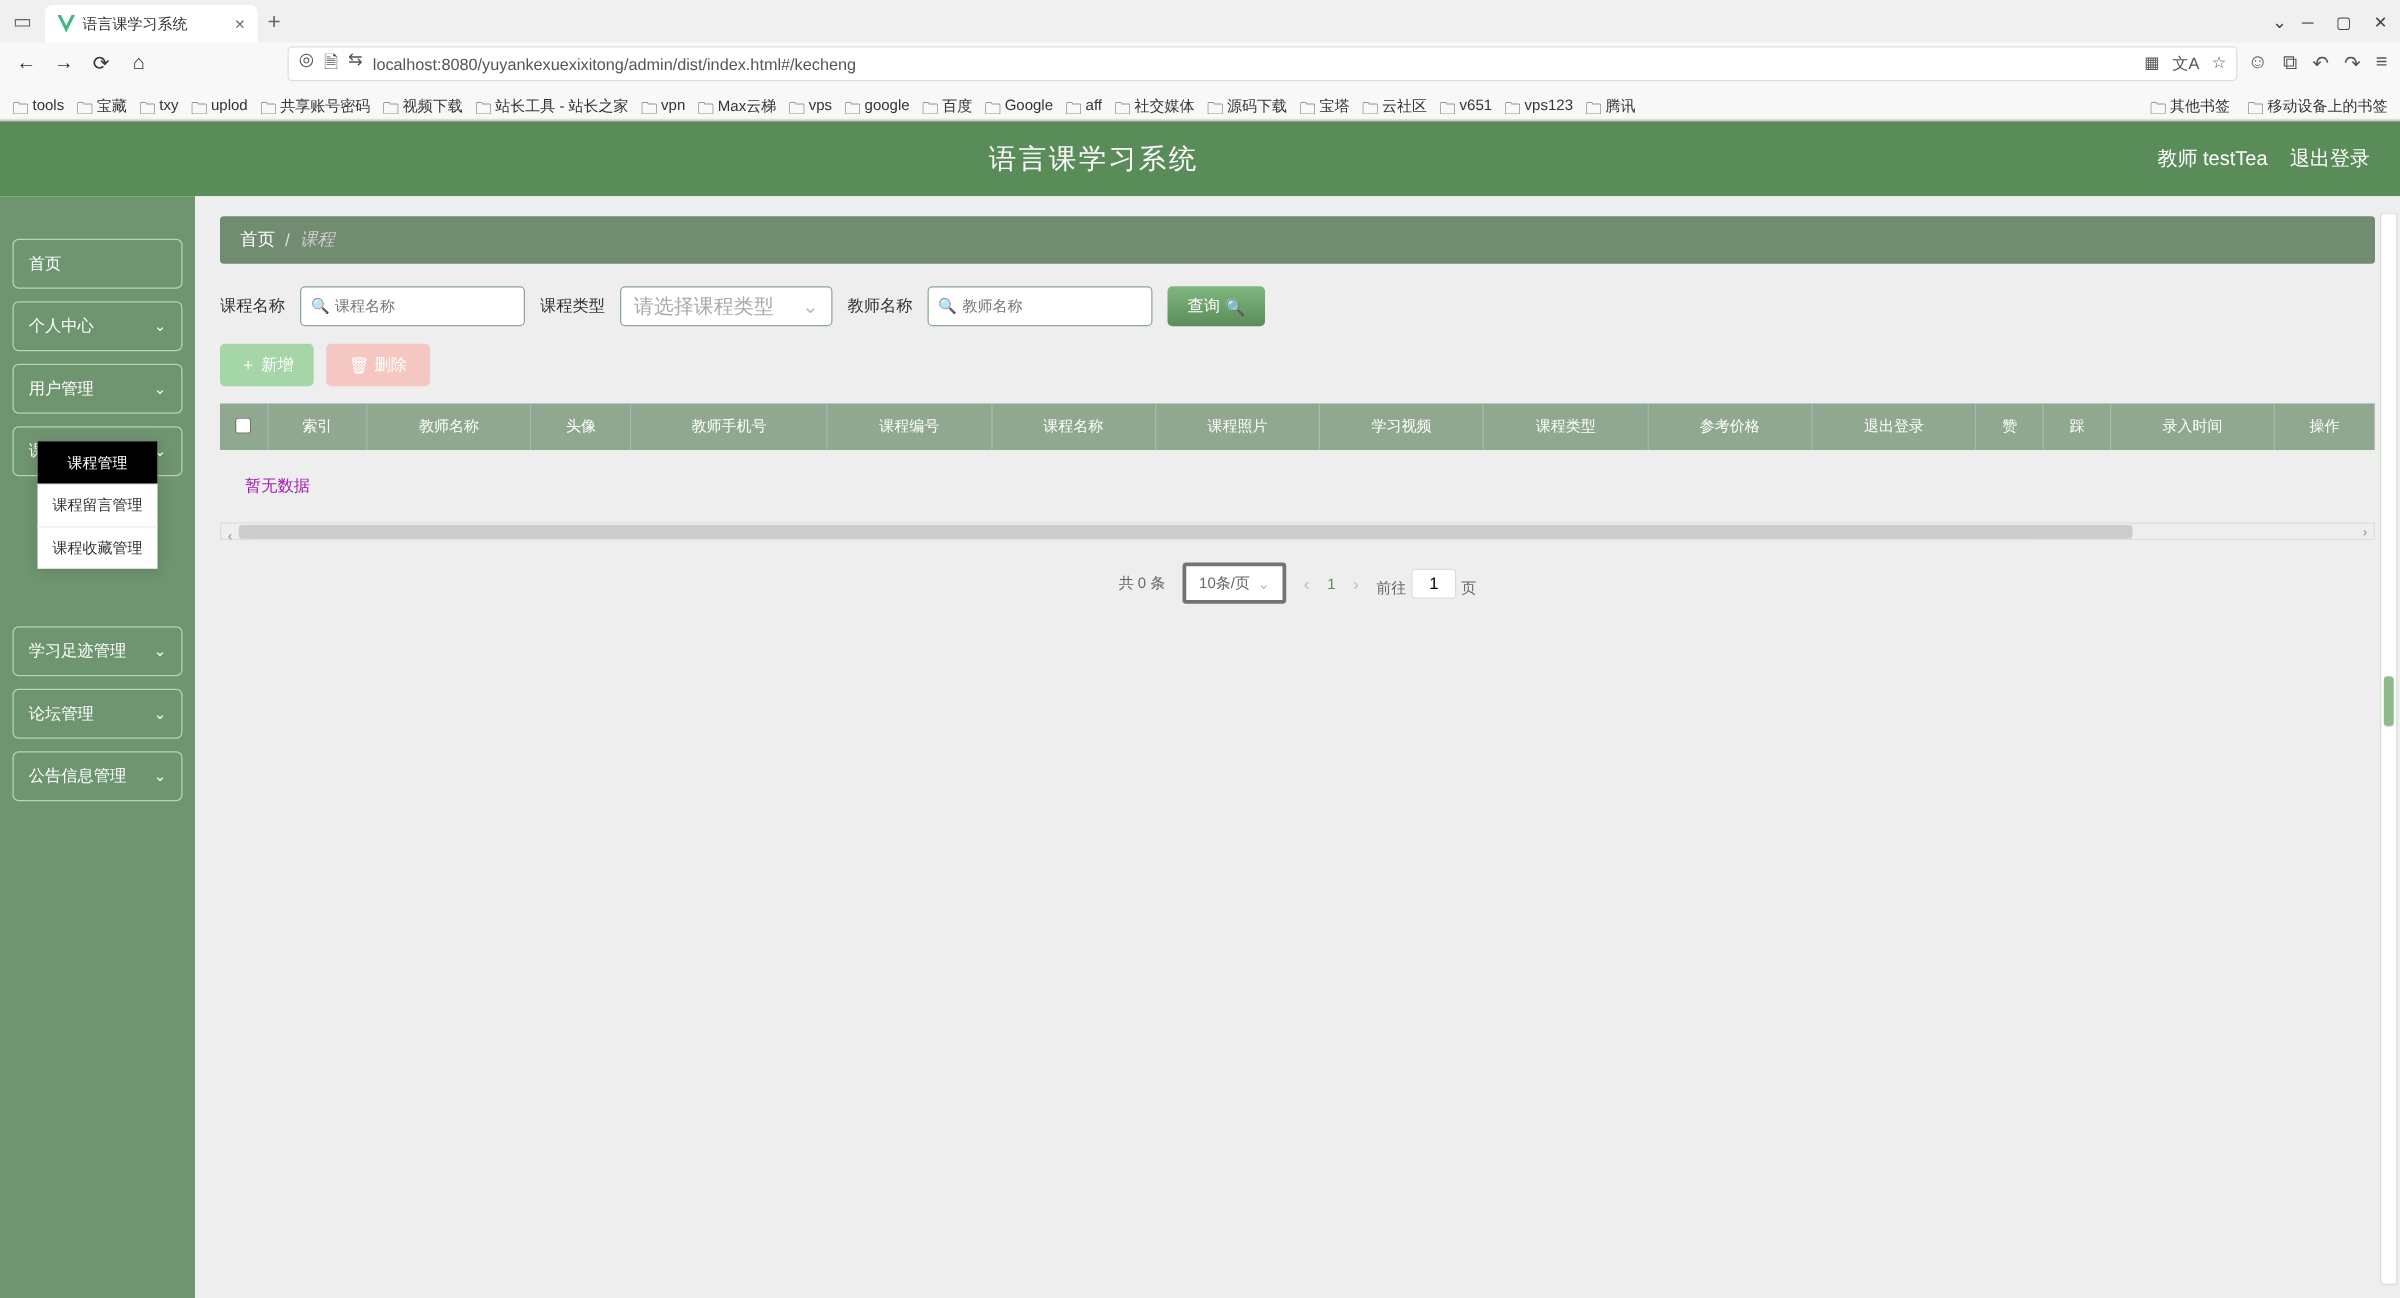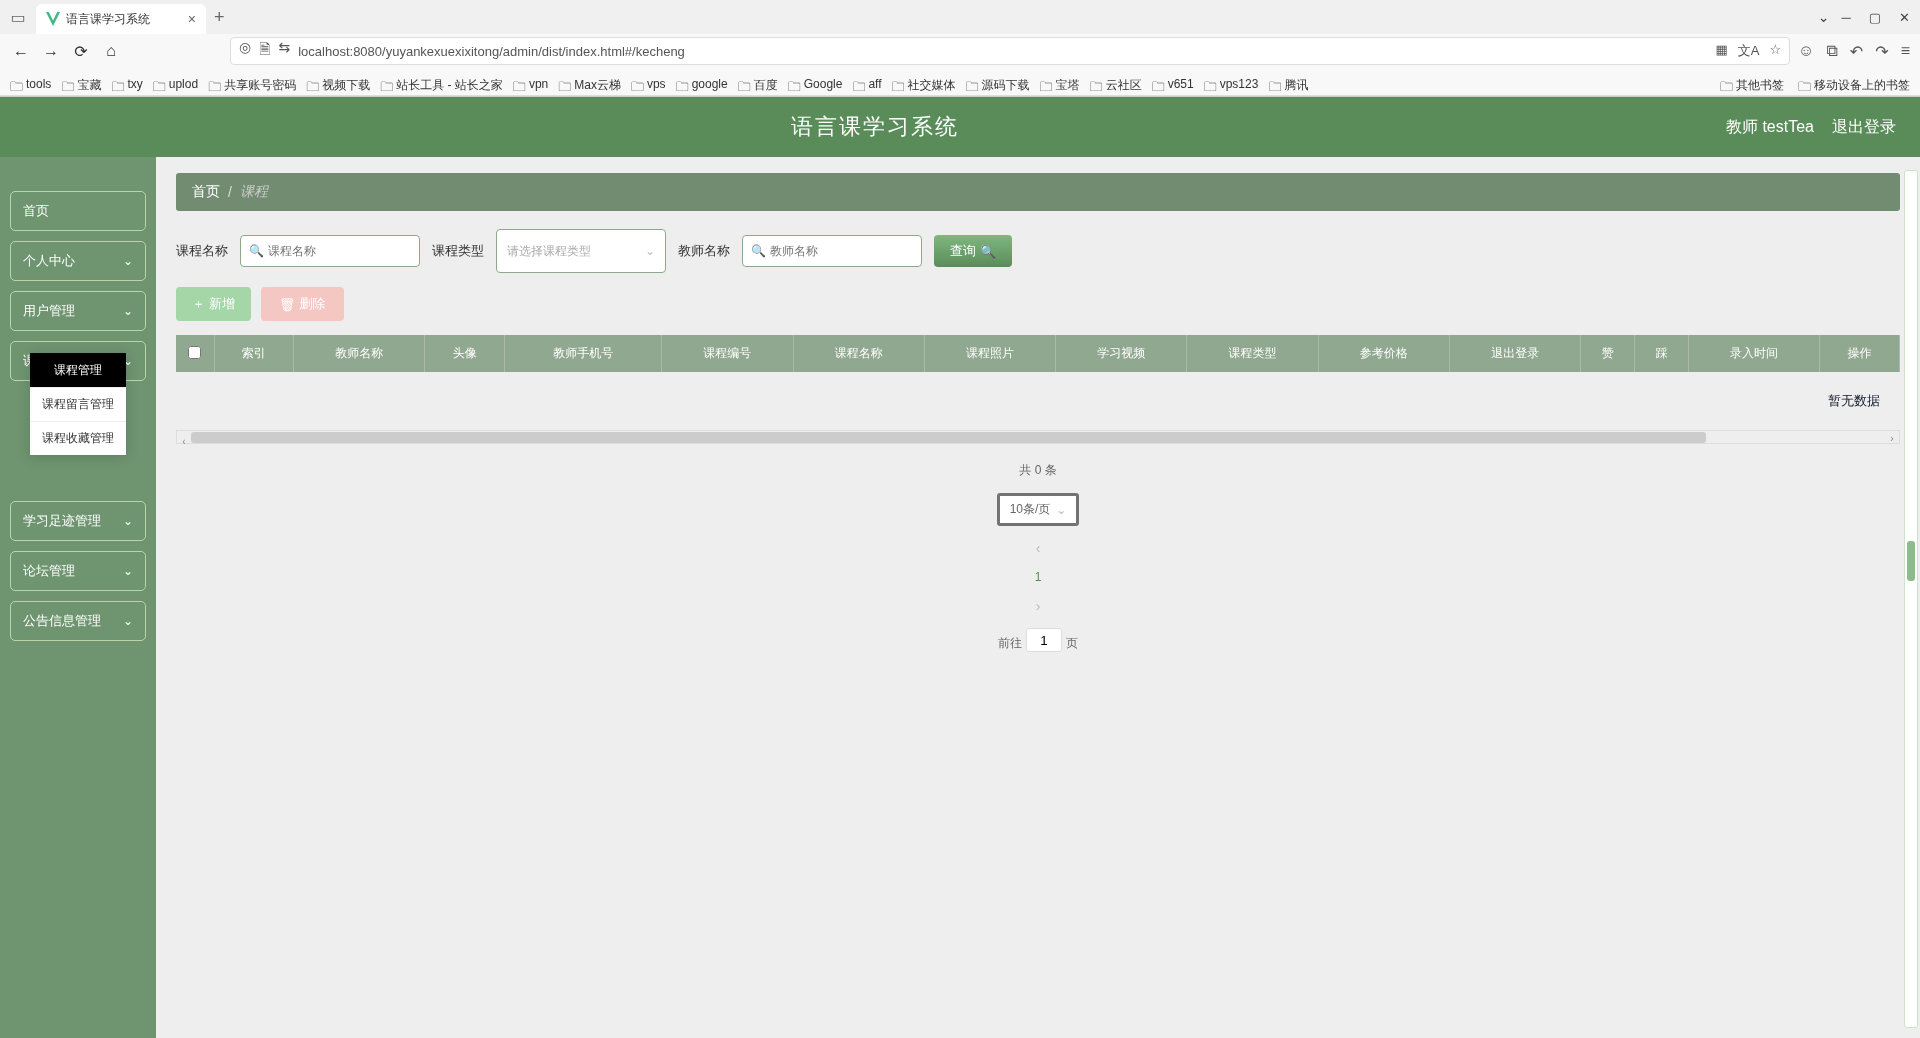--- a/index.html
+++ b/index.html
@@ -50,38 +50,38 @@
 .main { flex: 1; padding: 16px 20px; background: #eee; overflow-y:auto; }
 .breadcrumb { background: #718c71; color: #fff; height: 38px; display: flex; align-items: center; padding: 0 16px; border-radius: 3px; font-size: 14px; }
 .breadcrumb .sep { margin: 0 8px; color: #ddd; }
 .breadcrumb .cur { color: #ccc; font-style: italic; }
 
 .filter-row { display: flex; align-items: center; gap: 12px; margin: 18px 0 14px; }
 .filter-label { font-size: 13px; color: #333; }
 .filter-input { display: flex; align-items: center; border: 1px solid #8da98d; border-radius: 4px; height: 32px; width: 180px; padding: 0 8px; background: #fff; }
 .filter-input .search-ic { color: #999; font-size: 12px; margin-right: 4px; }
 .filter-input input { border: none; outline: none; font-size: 12px; width: 100%; color:#666; }
-.filter-select { border: 1px solid #8da98d; border-radius: 4px; height: 44px; width: 170px; padding: 0 10px; background: #fff; display: flex; align-items: center; font-size: 12px; color: #aaa; cursor: pointer; }
+.filter-select { border: 1px solid #8da98d; border-radius: 4px; height: 32px; width: 170px; padding: 0 10px; background: #fff; display: flex; align-items: center; font-size: 16px; color: #aaa; cursor: pointer; }
 .filter-select::after { content: "⌄"; margin-left: auto; color: #bbb; }
 .btn-search { background: linear-gradient(#7fb77e,#5a8c5a); color: #fff; border: none; border-radius: 4px; height: 32px; padding: 0 16px; font-size: 13px; cursor: pointer; display: flex; align-items: center; gap: 4px; }
 
 .action-row { display: flex; gap: 10px; margin-bottom: 14px; }
 .btn-add { background: #a5d6a7; color: #fff; border: none; border-radius: 4px; height: 34px; padding: 0 16px; font-size: 13px; cursor: pointer; display: flex; align-items: center; gap: 4px; }
 .btn-del { background: #f4c7c3; color: #fff; border: none; border-radius: 4px; height: 34px; padding: 0 18px; font-size: 13px; cursor: pointer; display: flex; align-items: center; gap: 4px; }
 
 .data-table { width: 100%; border-collapse: collapse; background: #0ea5e9; }
 .data-table thead { background: #90a790; color: #fff; }
 .data-table th { padding: 10px 6px; font-size: 12px; font-weight: normal; border-right: 1px solid #aabbaa; text-align: center; }
 .data-table th:first-child { width: 38px; }
-.no-data { text-align: right; padding: 20px; color: #0f172a; font-size: 13px; }
+.no-data { text-align: left; padding: 20px; color: #a21caf; font-size: 13px; }
 .scroll-bar { background: #eee; height: 14px; border: 1px solid #ddd; position: relative; }
 .scroll-arrow { width: 14px; height: 14px; display: inline-flex; align-items: center; justify-content: center; color: #888; font-size: 10px; cursor:pointer; }
 .scroll-thumb { position:absolute; left:14px; top:1px; height:11px; width:88%; background:#ccc; border-radius:3px; }
 
-.pagination { display: flex; align-items: center; justify-content: center; gap: 14px; margin-top: 18px; font-size: 12px; color: #666; flex-direction: column; }
+.pagination { display: flex; align-items: center; justify-content: center; gap: 14px; margin-top: 18px; font-size: 12px; color: #666; }
 .page-select { border: 3px solid #737373; border-radius: 3px; padding: 5px 10px; background: #fff; cursor: pointer; display: flex; align-items: center; gap: 6px; }
 .page-select::after { content:"⌄"; color:#bbb; }
 .page-btn { color: #bbb; cursor: pointer; font-size: 14px; }
 .page-num { color: #5a8c5a; }
 .page-jump { display: flex; align-items: flex-end; gap: 4px; }
 .page-jump input { width: 36px; height: 24px; border: 1px solid #ddd; border-radius: 3px; text-align: center; }
 
 
 .right-decor { position: fixed; right: 2px; top: 170px; bottom: 10px; width: 14px; background: #fff; border:1px solid #cde1cd; border-radius:3px; }
 .right-decor .rd-th { position:absolute; width:8px; left:2px; height:40px; top:370px; background:#8dbb8d; border-radius:3px; }

